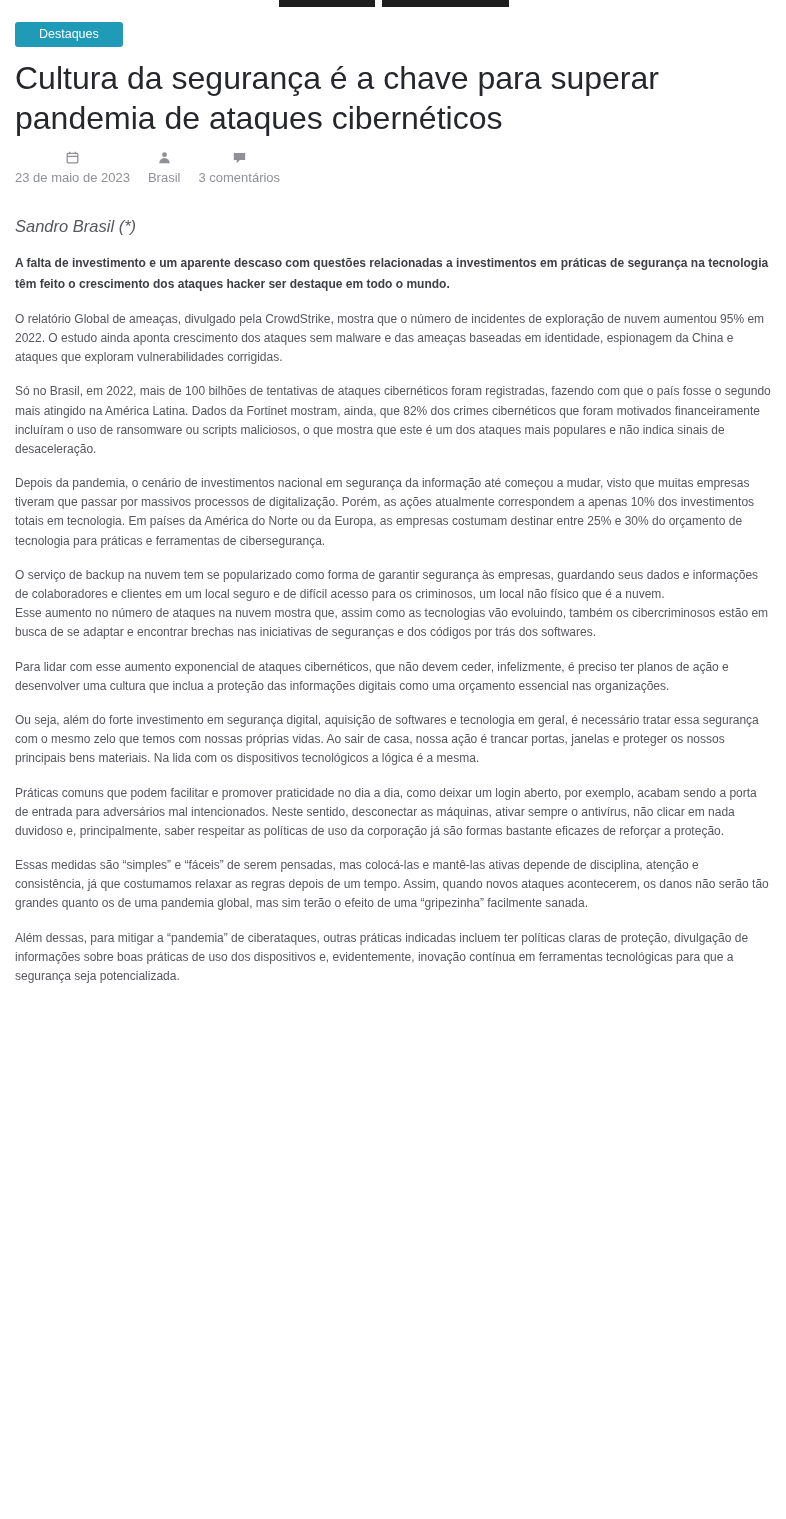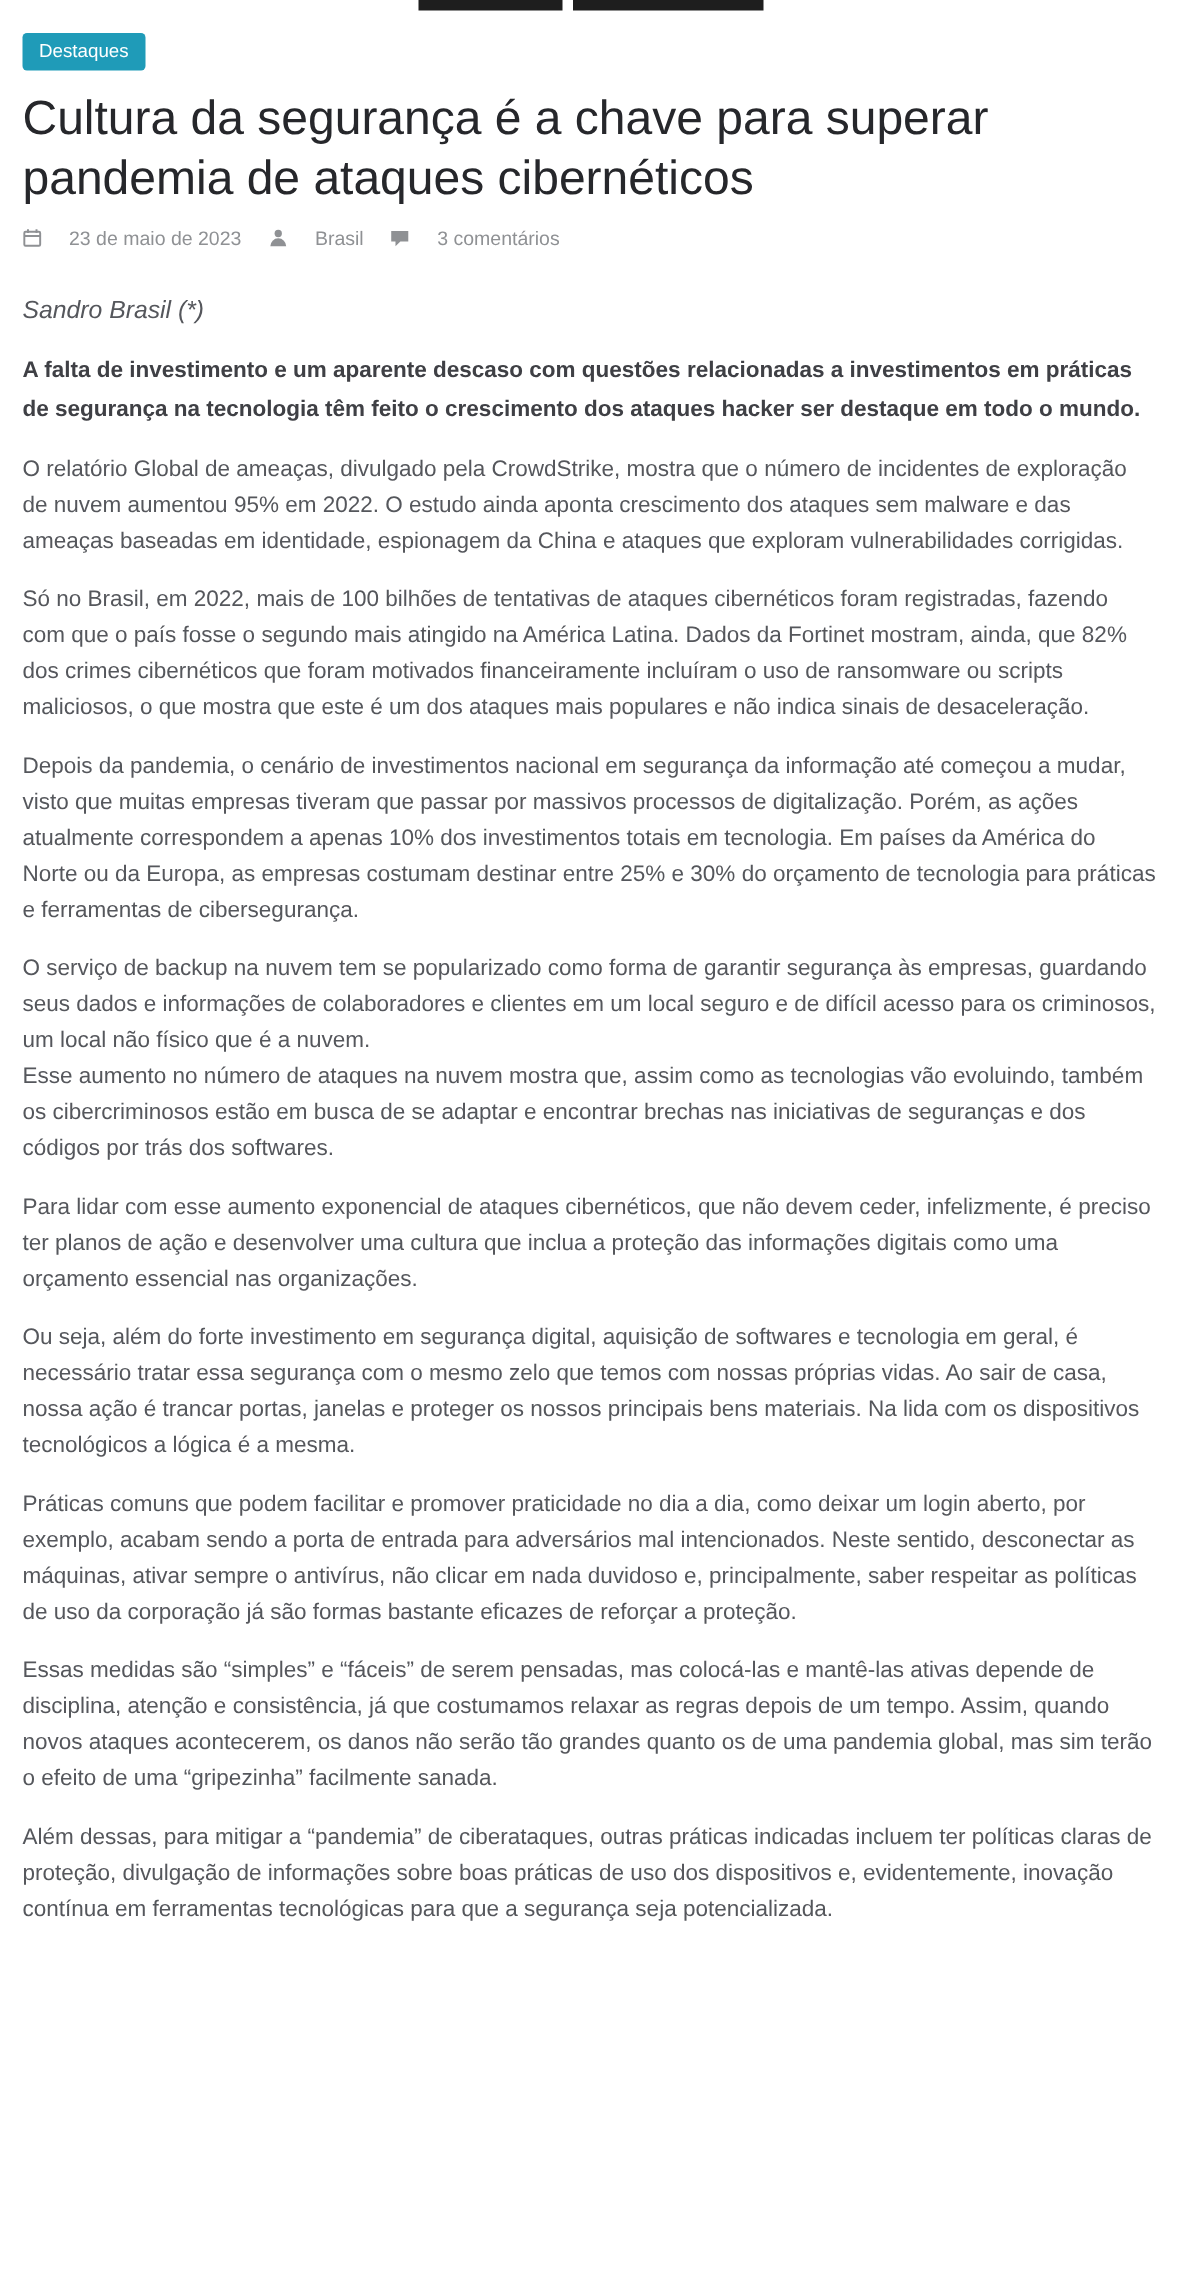--- a/index.html
+++ b/index.html
@@ -24,21 +24,21 @@
   .frag-2 { left: 382px; width: 127px; }
 
   .content { padding: 14px 15px 20px; }
 
   .badge {
     display: inline-block;
     background: var(--accent);
     color: #ffffff;
     font-size: 12.5px;
     line-height: 1;
-    padding: 6px 11px;
+    padding: 6px 24px;
     border-radius: 3px;
     cursor: pointer;
     text-decoration: none;
   }
 
   h1.title {
     margin-top: 11px;
     font-size: 32px;
     font-weight: 400;
     line-height: 1.27;
@@ -49,36 +49,37 @@
     display: flex;
     align-items: center;
     gap: 18px;
     margin-top: 12px;
     font-size: 13px;
     color: var(--meta-text);
   }
   .meta-item {
     display: flex;
     align-items: center;
-    gap: 18px;
+    gap: 6px;
     color: var(--meta-text);
     text-decoration: none;
+    flex-direction: column;
   }
   .meta-item svg { display: block; flex: 0 0 auto; }
 
   .byline {
     margin-top: 32px;
     font-style: italic;
     font-size: 16.5px;
     color: var(--body-text);
   }
 
   .article-body { margin-top: 17px; }
   .article-body p {
-    font-size: 15px;
+    font-size: 12px;
     line-height: 1.6;
     margin-bottom: 15px;
     white-space: pre-line;
   }
   p.lead {
     font-weight: bold;
     color: #3f4045;
     line-height: 1.75;
   }
 </style>

